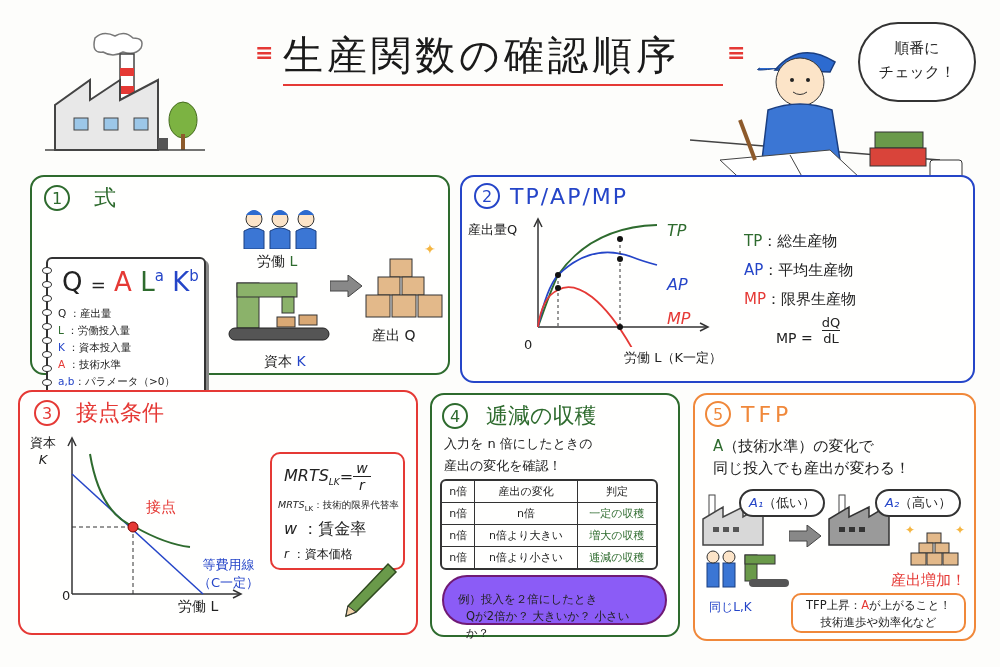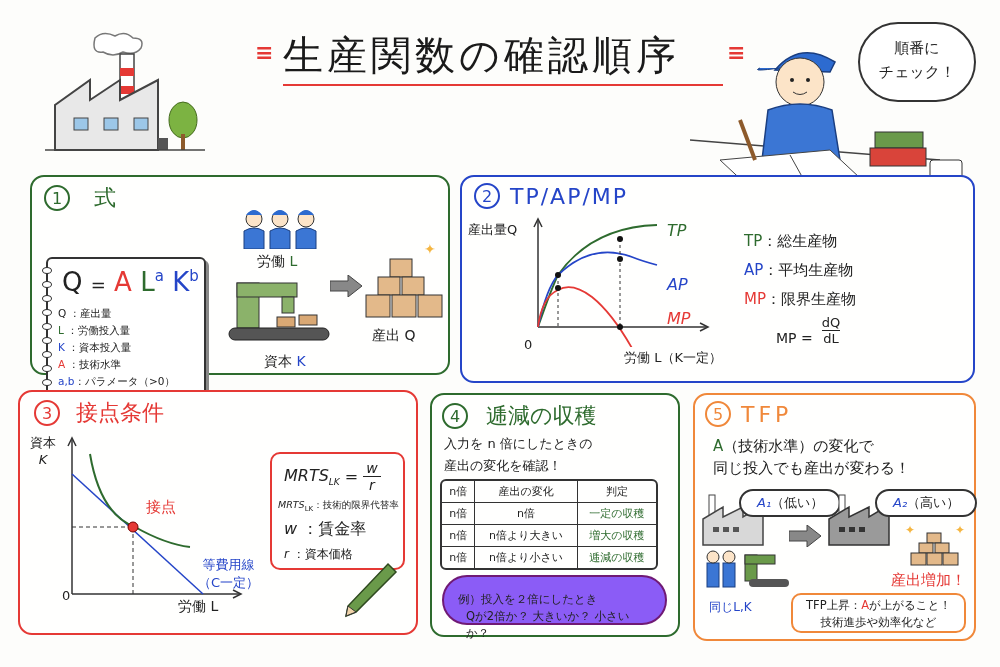--- a/index.html
+++ b/index.html
@@ -45,21 +45,21 @@
   table.rt { position: absolute; left: 8px; top: 84px; border-collapse: separate; border-spacing: 0;
     border: 2px solid #333; border-radius: 6px; font-size: 11px; width: 218px; }
   table.rt td { border-right: 1px solid #333; border-bottom: 1px solid #333; padding: 3px 4px; text-align: center; height: 20px; }
   table.rt tr td:last-child { border-right: none; }
   table.rt tr:last-child td { border-bottom: none; }
   .cloud {
     position: absolute; left: 10px; top: 180px; width: 225px; height: 50px;
     border: 2px solid #701a75; border-radius: 30px; font-size: 11.5px; padding: 14px 14px; line-height: 17px; background: #8b5cf6;
   }
   .mrts-box { position: absolute; left: 250px; top: 60px; width: 135px; height: 118px; border: 2px solid #e53935; border-radius: 10px; background: #fff; padding: 6px; }
-  .bubble { position: absolute; border: 2px solid #333; border-radius: 18px; background: #fff; font-size: 13px; padding: 3px 16px; white-space: nowrap; }
+  .bubble { position: absolute; border: 2px solid #333; border-radius: 18px; background: #fff; font-size: 13px; padding: 3px 8px; white-space: nowrap; }
   .think {
     left: 858px; top: 22px; width: 118px; height: 80px; border: 2px solid #333; border-radius: 40px; background: #fff;
     font-size: 15px; text-align: center; padding-top: 12px; line-height: 24px;
   }
   .tfp-box { position: absolute; left: 96px; top: 198px; width: 175px; height: 40px; border: 2px solid #f0883a; border-radius: 10px; font-size: 11.5px; text-align: center; line-height: 17px; padding-top: 2px; background: #fff; }
 </style>
 </head>
 <body>
 
 <div class="abs" style="left:40px;top:30px;width:170px;height:125px;">
@@ -257,21 +257,21 @@
     <circle cx="78" cy="93" r="5" fill="#e53935" stroke="#700"></circle>
   </svg>
   <div class="lbl" style="left:42px;top:196px;">0</div>
   <div class="lbl" style="left:158px;top:206px;font-size:14px;">労働 L</div>
   <div class="lbl c-red" style="left:126px;top:106px;font-size:15px;">接点</div>
   <div class="lbl c-blue" style="left:178px;top:164px;text-align:center;line-height:18px;">
     <div>等費用線</div>
       <div>（C一定）</div>
   </div>
   <div class="mrts-box">
-    <div style="display:flex;align-items:center;gap:5px;font-size:16px;font-style:italic;margin-left:6px;">
+    <div style="display:flex;align-items:center;font-size:16px;font-style:italic;margin-left:6px;">
       <span><span>MRTS</span><sub style="font-size:9px;">LK</sub></span>
       <span style="font-style:normal;">=</span>
       <span style="display:inline-flex;flex-direction:column;align-items:center;line-height:16px;font-size:14px;">
         <span style="border-bottom:1px solid #222;padding:0 3px;">w</span>
         <span>r</span>
       </span>
     </div>
     <div style="font-size:9.5px;margin-top:6px;white-space:nowrap;">
       <span style="font-style:italic;">MRTS</span><sub style="font-size:7px;">LK</sub><span>：技術的限界代替率</span>
     </div>

